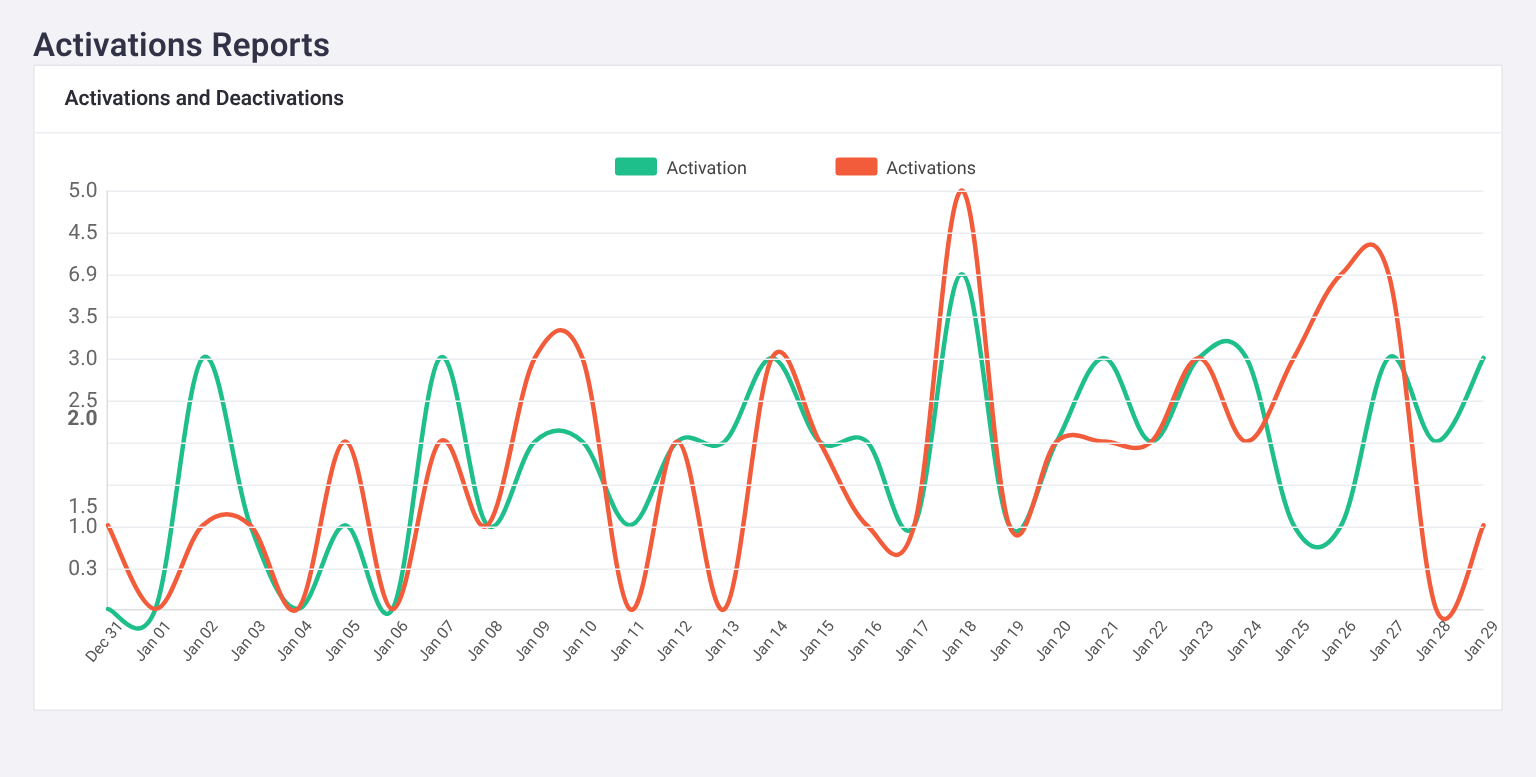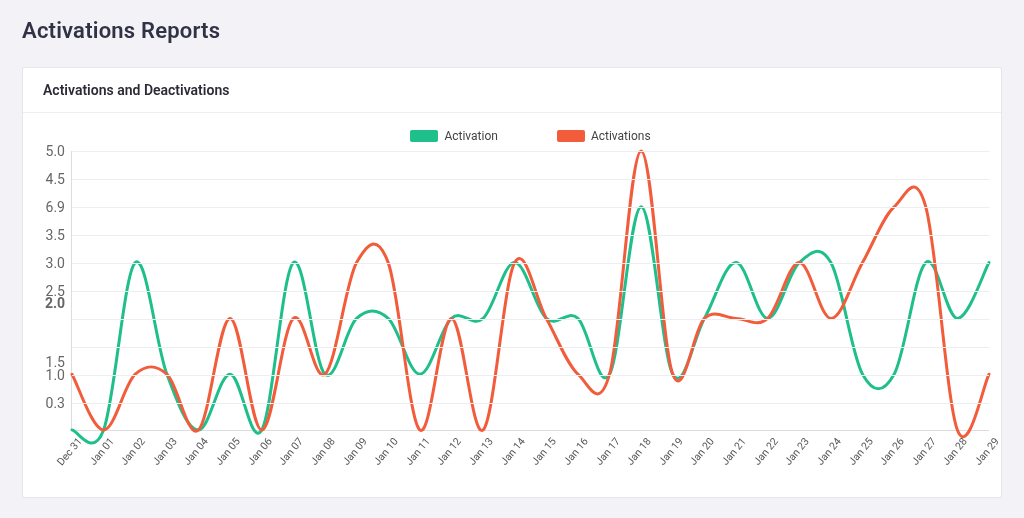--- a/index.html
+++ b/index.html
@@ -1,24 +1,24 @@
 <!DOCTYPE html>
 <html><head>
 <meta charset="utf-8">
 <style>
   * { box-sizing: border-box; margin: 0; padding: 0; }
   html, body { width: 1024px; height: 518px; font-family: -apple-system, BlinkMacSystemFont, "Segoe UI", Roboto, Arial, sans-serif; background: #f3f3f7; overflow: hidden; }
   .page { padding: 18px 22px 0 22px; }
   .page-title { font-size: 22px; font-weight: 600; color: #323247; letter-spacing: 0.2px; }
-  .card { background: #fff; border: 1px solid #e5e5ea; margin-top: 24px; border-radius: 2px; }
+  .card { background: #fff; border: 1px solid #e5e5ea; margin-top: 0; border-radius: 2px; }
   .card-header { padding: 14px 20px; border-bottom: 1px solid #eceef1; }
   .card-title { font-size: 14px; font-weight: 600; color: #2b2b36; }
   .chart-block { padding: 16px 12px 10px 12px; }
   .legend { display: flex; justify-content: center; gap: 22px; font-size: 12px; color: #444; margin-bottom: 8px; }
-  .legend-item { display: inline-flex; align-items: center; gap: 6px; padding-left: 37px; }
+  .legend-item { display: inline-flex; align-items: flex-start; gap: 6px; padding-left: 37px; }
   .swatch { display: inline-block; width: 28px; height: 12px; border-radius: 2px; }
   .plot-row { display: flex; }
   .y-axis { position: relative; width: 36px; }
   .y-axis .tick { position: absolute; right: 6px; transform: translateY(-50%); font-size: 14px; color: #666; }
   .plot-wrap { flex: 1; }
   .plot { position: relative; height: 280px; border-left: 1px solid #ddd; border-bottom: 1px solid #ddd; }
   .gridline { position: absolute; left: 0; right: 0; height: 0; border-top: 1px solid #eceef1; }
   svg.lines { position: absolute; left: 0; top: 0; width: 100%; height: 100%; overflow: visible; }
   .x-axis { position: relative; height: 56px; }
   .x-axis .xt { position: absolute; top: 4px; font-size: 10.5px; color: #555; transform: rotate(-50deg); transform-origin: top right; text-align: right; white-space: nowrap; width: 50px; }

